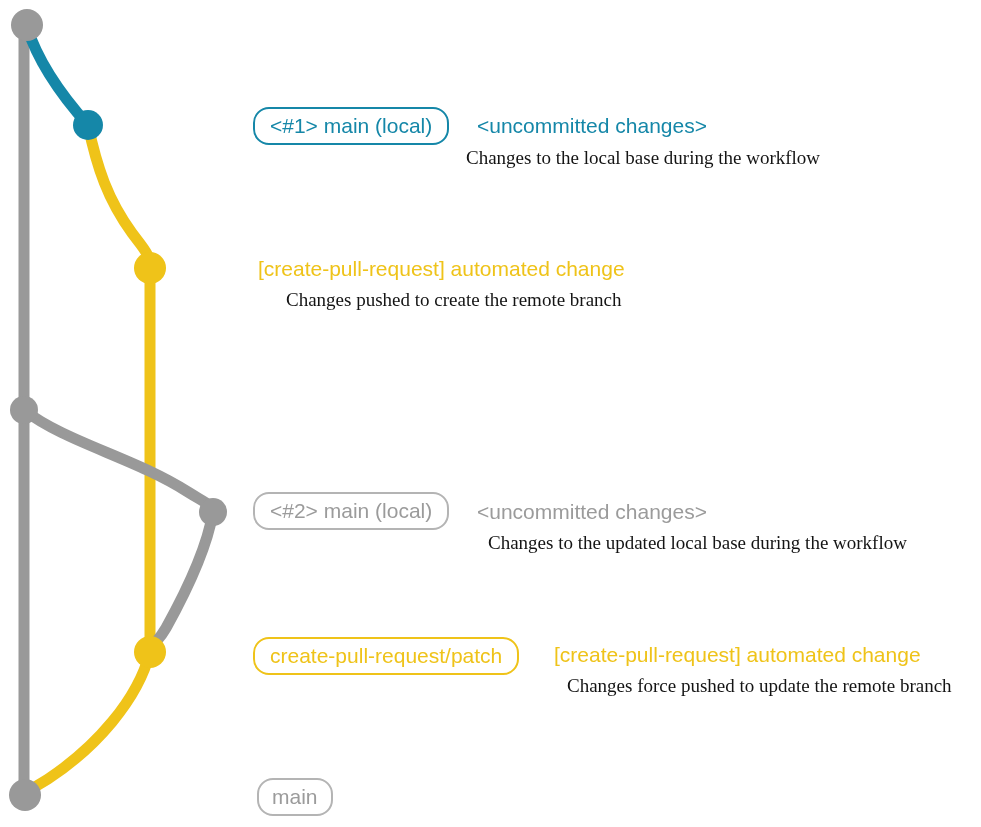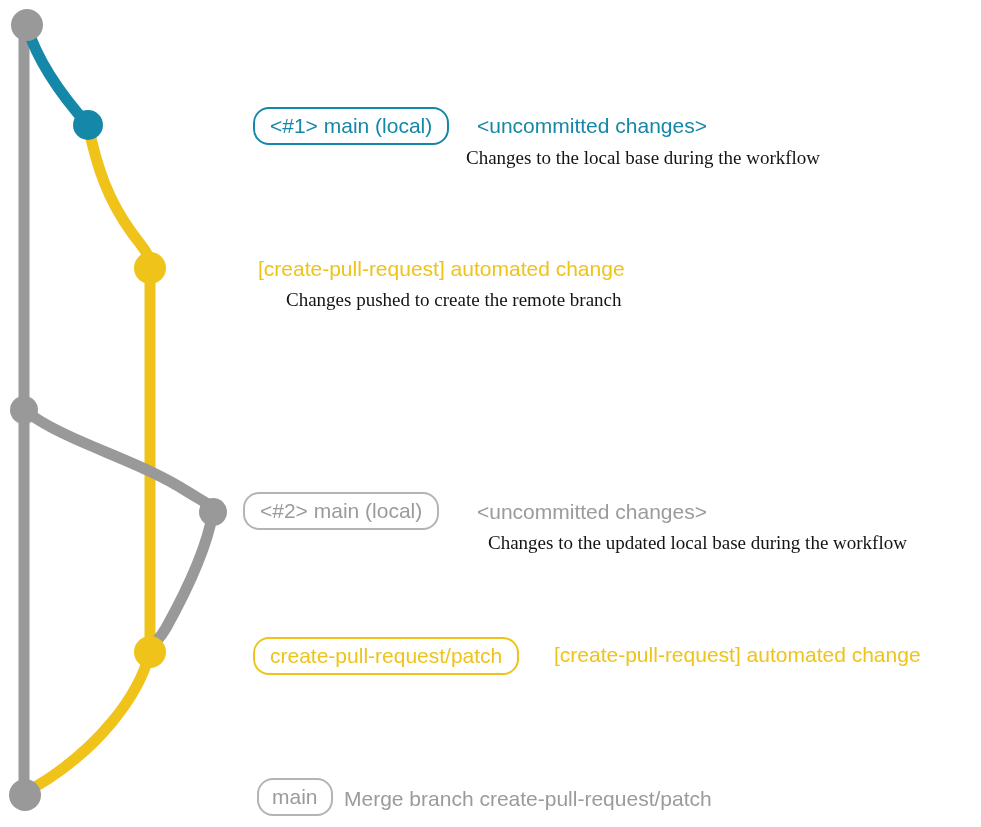--- a/index.html
+++ b/index.html
@@ -81,29 +81,29 @@
   <div class="abs badge badge-teal" style="left:253px; top:107px;">
     <span>&lt;#1&gt; main (local)</span>
   </div>
   <div class="abs teal-text" style="left:477px; top:114px;">&lt;uncommitted changes&gt;</div>
   <div class="abs serif-desc" style="left:466px; top:147px;">Changes to the local base during the workflow</div>
 
   <div class="abs yellow-text" style="left:258px; top:257px;">[create-pull-request] automated change</div>
   <div class="abs serif-desc" style="left:270px; top:289px;margin-left:16px;">Changes pushed to create the remote branch</div>
 
 
-  <div class="abs badge badge-gray" style="left:243px; top:492px;">
+  <div class="abs badge badge-gray" style="left:253px; top:492px;">
     <span>&lt;#2&gt; main (local)</span>
   </div>
   <div class="abs gray-text" style="left:477px; top:500px;">&lt;uncommitted changes&gt;</div>
   <div class="abs serif-desc" style="left:488px; top:532px;">Changes to the updated local base during the workflow</div>
 
   <div class="abs badge badge-yellow" style="left:253px; top:637px;">
     <span>create-pull-request/patch</span>
   </div>
   <div class="abs yellow-text" style="left:554px; top:643px;">[create-pull-request] automated change</div>
+  <div class="abs serif-desc" style="left:567px; top:675px;">Changes force pushed to update the remote branch</div>
 
   <div class="abs badge badge-gray" style="left:257px; top:778px; padding:0 13px;text-align:center;">
     <span>main</span>
   </div>
-  <div class="abs gray-text" style="left:344px; top:787px;">Merge branch create-pull-request/patch</div>
 
 </div>
 
 </body></html>

